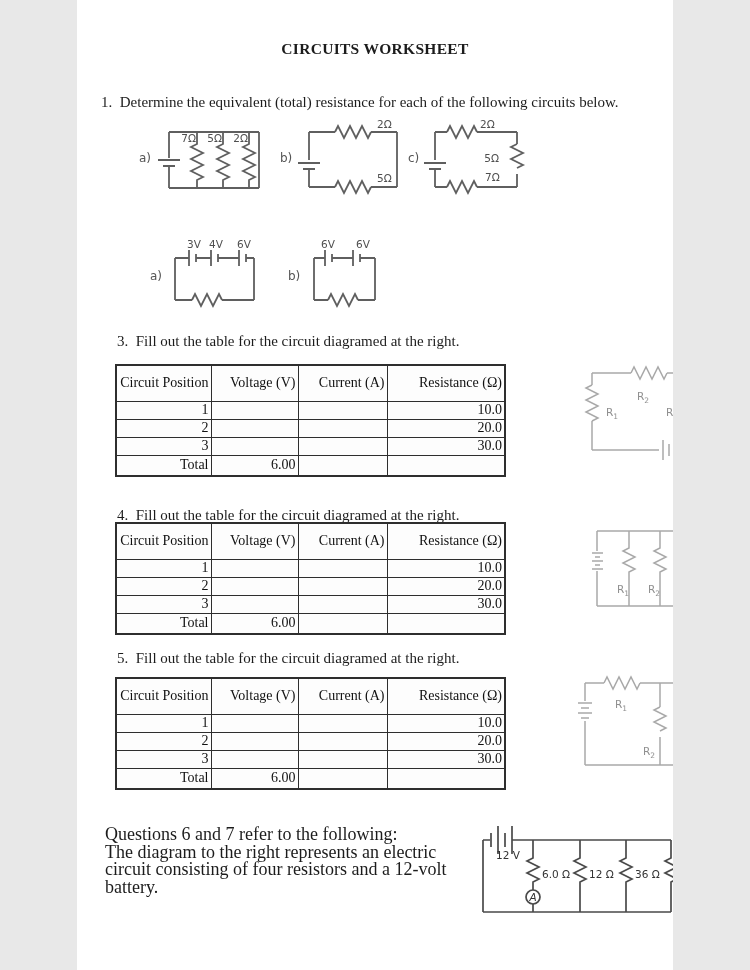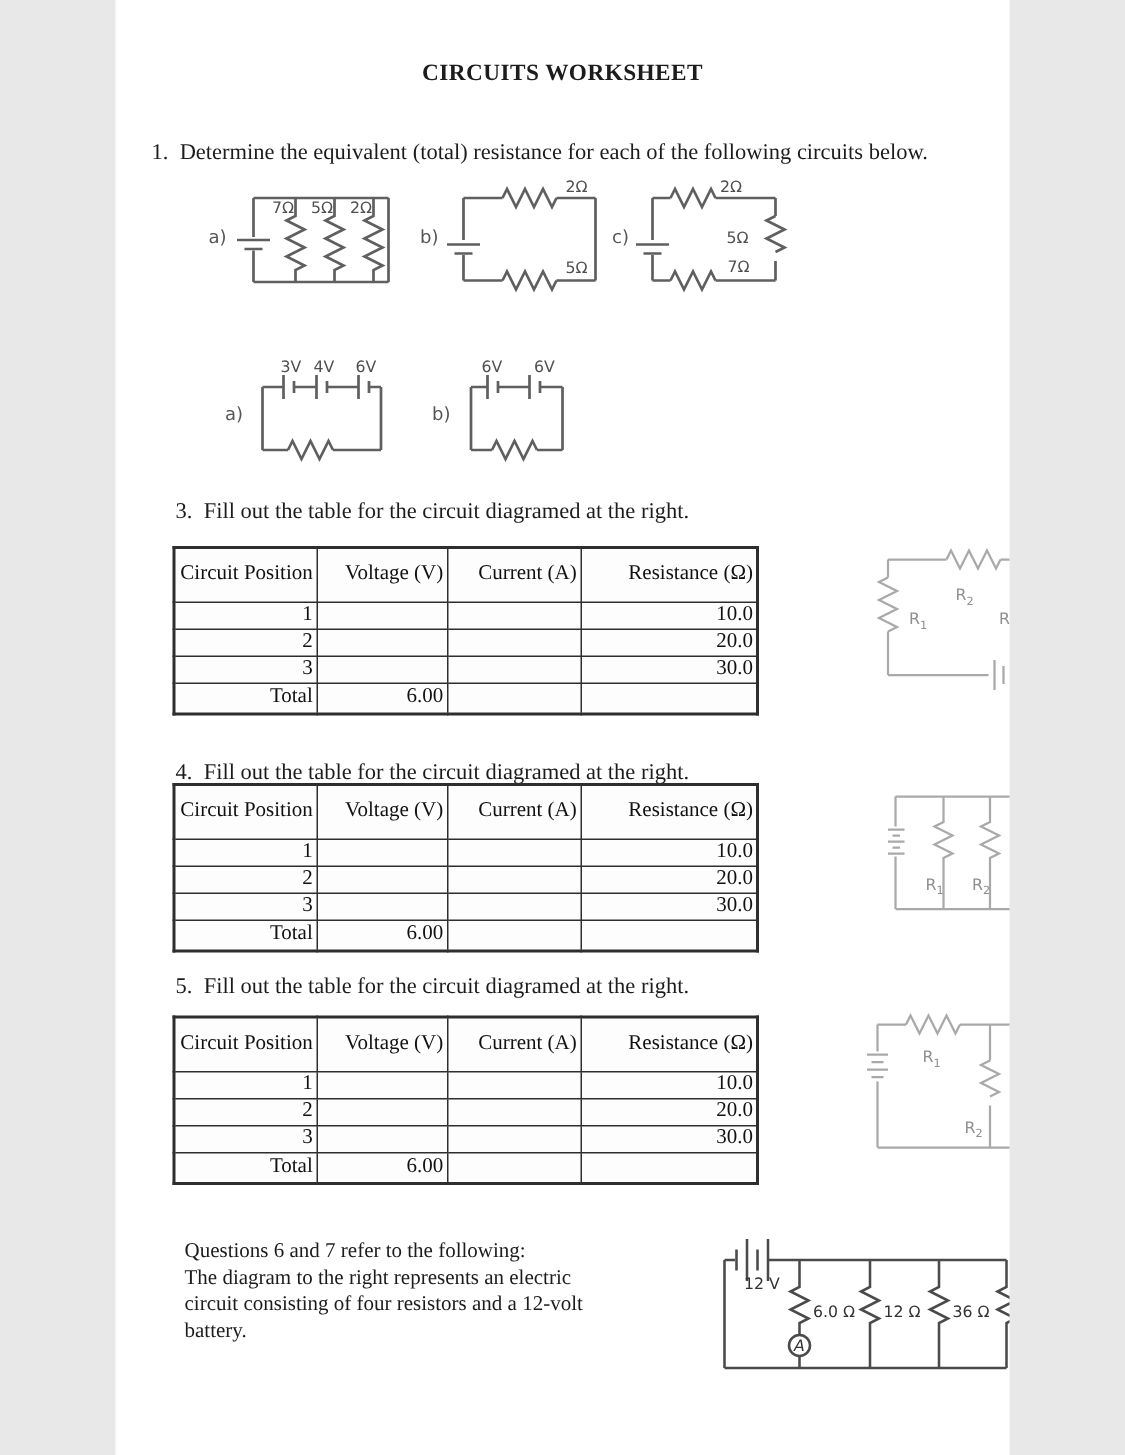--- a/index.html
+++ b/index.html
@@ -2,21 +2,21 @@
 <html><head>
 <meta charset="utf-8">
 <style>
   html,body{margin:0;padding:0;background:#e8e8e8}
   .page{position:relative;width:596px;height:970px;margin:0 auto;background:#ffffff;
         font-family:"Liberation Serif",serif;color:#1c1c1c;overflow:hidden}
   .title{position:absolute;left:0;right:0;top:40px;text-align:center;
          font-weight:bold;font-size:15.5px;letter-spacing:.3px}
   .qtext{position:absolute;font-size:15px;white-space:pre-wrap}
   .clabel{position:absolute;font-family:"DejaVu Sans",sans-serif;font-size:12px;color:#555}
-  .p67{position:absolute;left:46px;top:826px;font-size:14px;line-height:17.5px}
+  .p67{position:absolute;left:28px;top:826px;font-size:18px;line-height:17.5px}
   .dtable{position:absolute;border-collapse:collapse;table-layout:fixed;
           font-size:14px;color:#111;border:2px solid #2e2e2e;background:#fdfdfd}
   .dtable td{border:1.6px solid #2e2e2e;text-align:right;vertical-align:middle;
              padding:0 2px;line-height:1.12}
   tr.hrow{height:36px} tr.drow{height:18px} tr.trow{height:21px}
   svg.circ{position:absolute;overflow:visible}
   svg text{font-family:"DejaVu Sans",sans-serif}
   .dk path,.dk circle{stroke:#5f5f5f;stroke-width:1.8;fill:none}
   .dk text{fill:#4f4f4f;font-size:10.5px}
   .lt path,.lt circle{stroke:#a9a9a9;stroke-width:1.5;fill:none}

